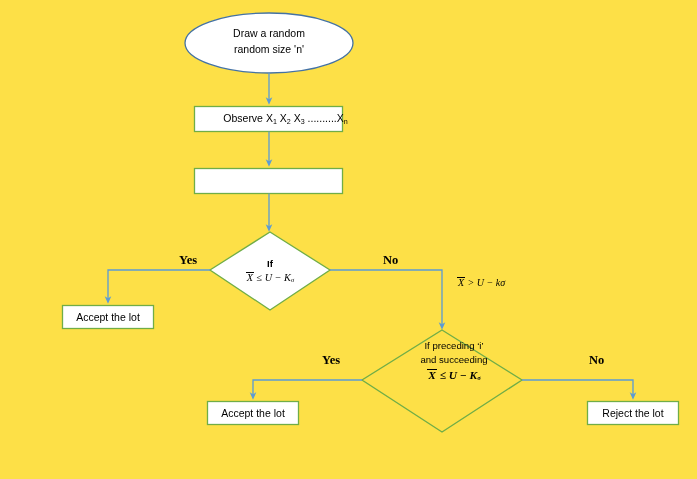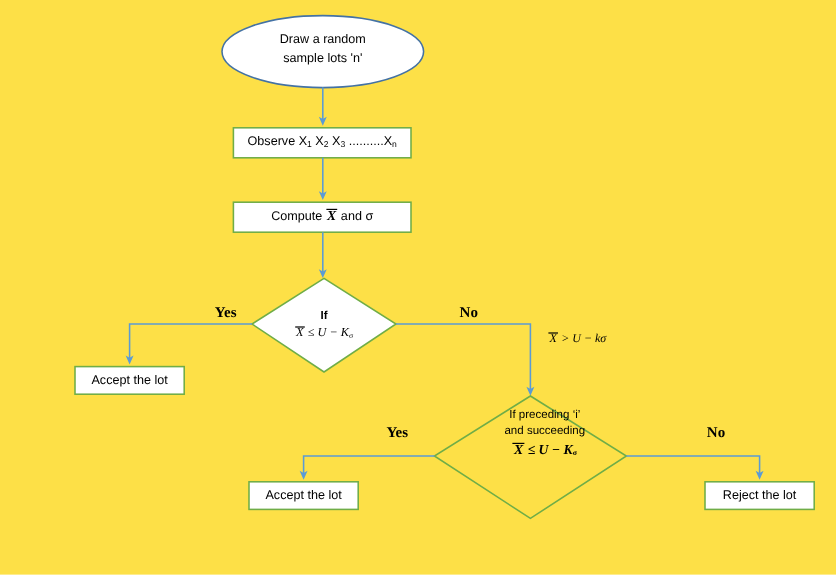--- a/index.html
+++ b/index.html
@@ -31,20 +31,21 @@
     line-height: 1.32;
     pointer-events: none;
     white-space: nowrap;
   }
   .start-text {
     font-size: 10.5px;
     line-height: 1.55;
   }
   .proc-text {
     font-size: 10.5px;
+    margin-left: 17px;
   }
   .dec-text {
     font-size: 9.6px;
     line-height: 1.40;
   }
   .dec2-text {
     font-size: 9.6px;
     line-height: 1.42;
   }
   .term-text {
@@ -130,30 +131,27 @@
 
     <rect x="207.5" y="401.5" width="91" height="23" fill="#ffffff" stroke="#70AD47" stroke-width="1.3"></rect>
 
     <polyline points="522,380 633,380 633,396" fill="none" stroke="#5B9BD5" stroke-width="1.3" marker-end="url(#arrowblue)"></polyline>
 
     <rect x="587.5" y="401.5" width="91" height="23" fill="#ffffff" stroke="#70AD47" stroke-width="1.3"></rect>
   </svg>
 
   <div class="node-text start-text" style="left:185px; top:25px; width:168px;">
     <div>Draw a random</div>
-    <div>sample lots 'n'</div>
+    <div>random size 'n'</div>
   </div>
 
   <div class="node-text proc-text" style="left:194px; top:112px; width:149px;">
     <span>Observe X</span><span class="sub">1</span><span>  X</span><span class="sub">2</span><span> X</span><span class="sub">3</span><span> ..........X</span><span class="sub">n</span>
   </div>
 
-  <div class="node-text proc-text" style="left:194px; top:174px; width:149px;">
-    <span>Compute </span><span class="formula-big ovl">X</span><span> and σ</span>
-  </div>
 
   <div class="node-text dec-text" style="left:212px; top:257px; width:116px;">
     <div style="font-weight:bold;">If</div>
     <div style="margin-top:1px;">
       <span class="formula ovl">X</span><span class="formula"> ≤ U − K</span><span class="formula sub sigma">σ</span>
     </div>
   </div>
 
   <div class="node-text dec2-text" style="left:384px; top:339px; width:140px;">
     <div>If preceding ‘i’</div>

